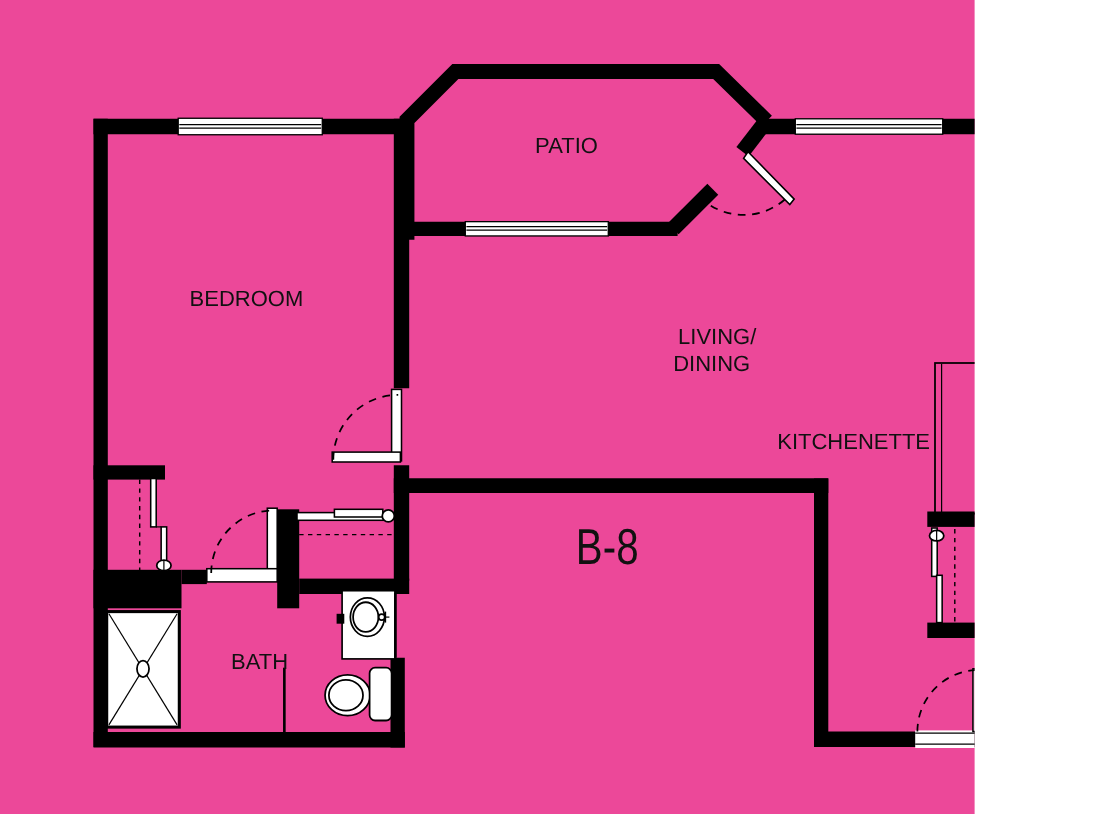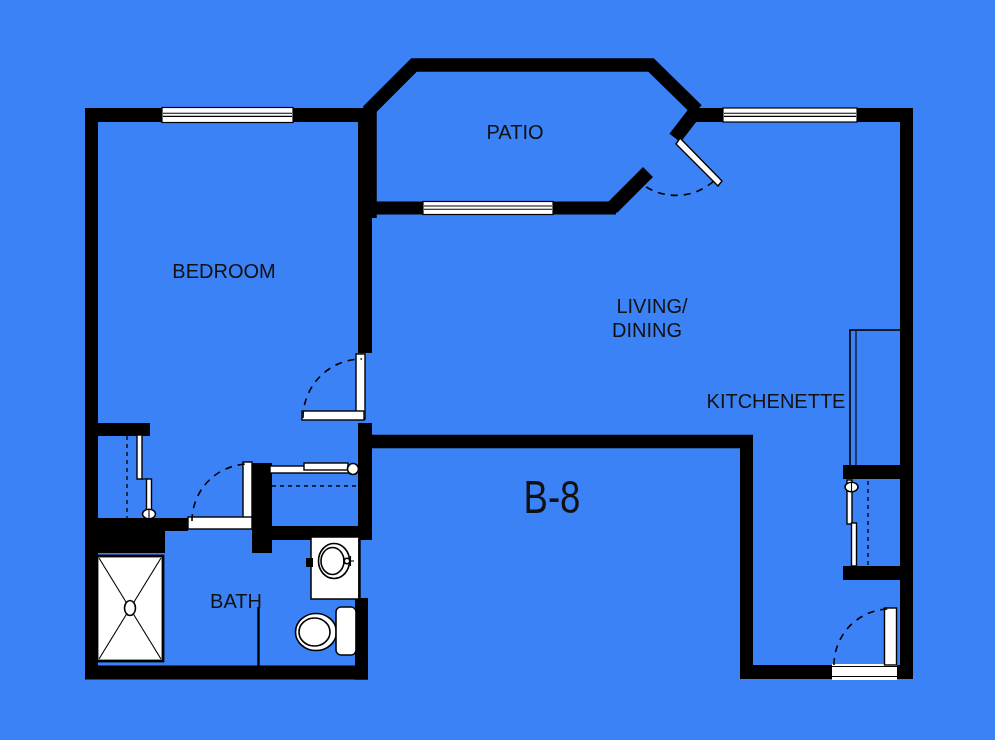--- a/index.html
+++ b/index.html
@@ -1,16 +1,16 @@
 <!DOCTYPE html>
 <html><head>
 <meta charset="utf-8">
 <style>
   html,body{margin:0;padding:0;background:#ffffff;}
-  .plan-wrap{position:relative;width:995px;height:740px;background:#3b82f6;overflow:hidden;}
+  .plan-wrap{position:relative;width:886px;height:740px;background:#ec4899;overflow:hidden;}
   svg{position:absolute;left:0;top:0;}
   .wall{stroke:#000000;fill:none;stroke-linecap:butt;stroke-linejoin:miter;}
   .wallfill{fill:#000000;stroke:none;}
   .fixture{stroke:#000000;fill:#ffffff;stroke-width:1.6;}
   .leaf{fill:#ffffff;stroke:#000000;stroke-width:1.4;}
   .swing{fill:none;stroke:#000000;stroke-width:1.6;stroke-dasharray:7 6;}
   .dashline{fill:none;stroke:#000000;stroke-width:1.3;stroke-dasharray:4 4;}
   .winbox{fill:#ffffff;stroke:#000000;stroke-width:1.2;}
   .winline{stroke:#000000;stroke-width:1.1;}
   .lbl{font-family:"Liberation Sans","DejaVu Sans",sans-serif;font-size:20px;fill:#111111;}

